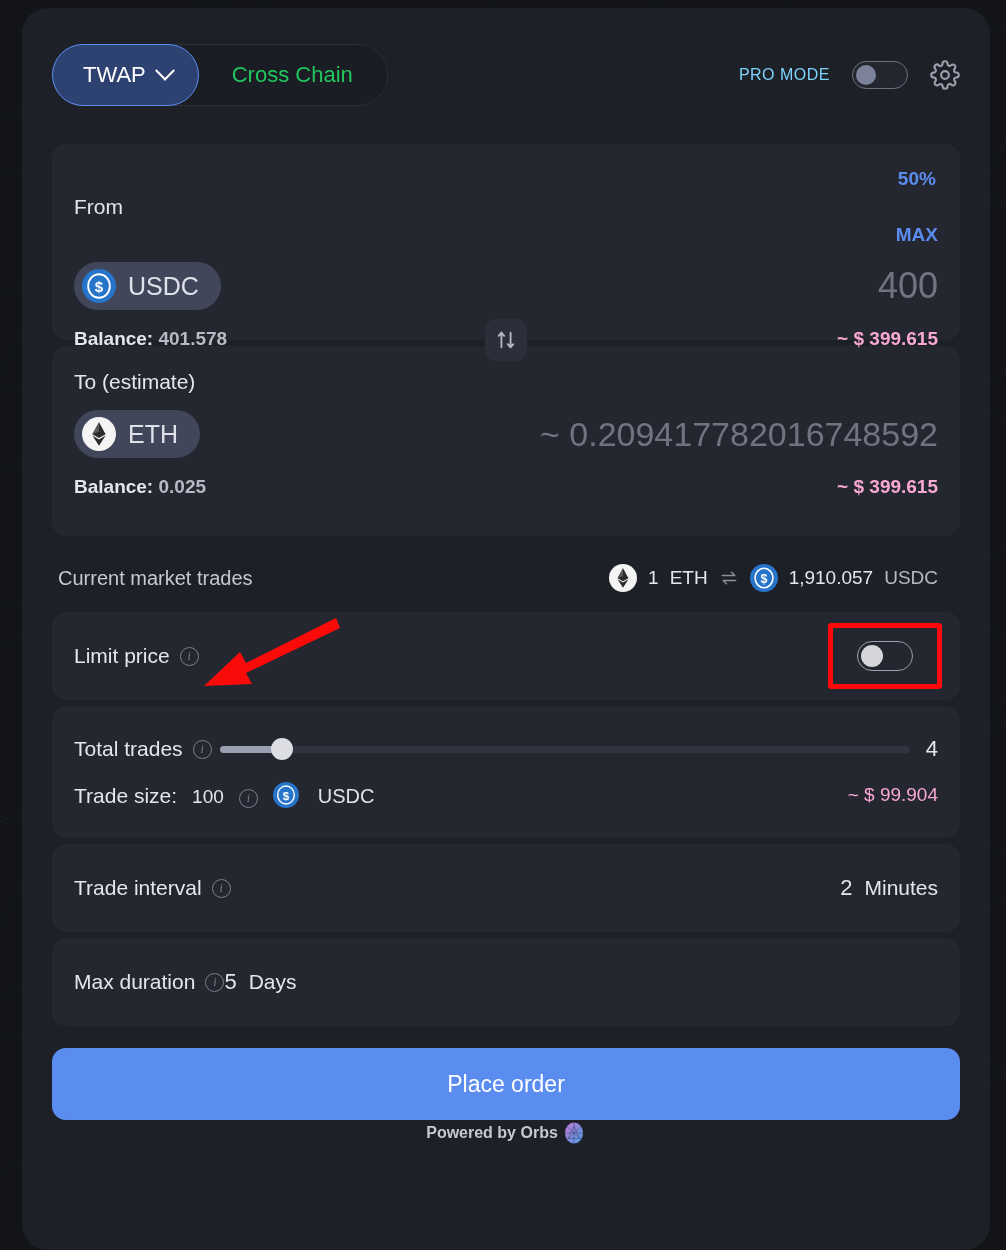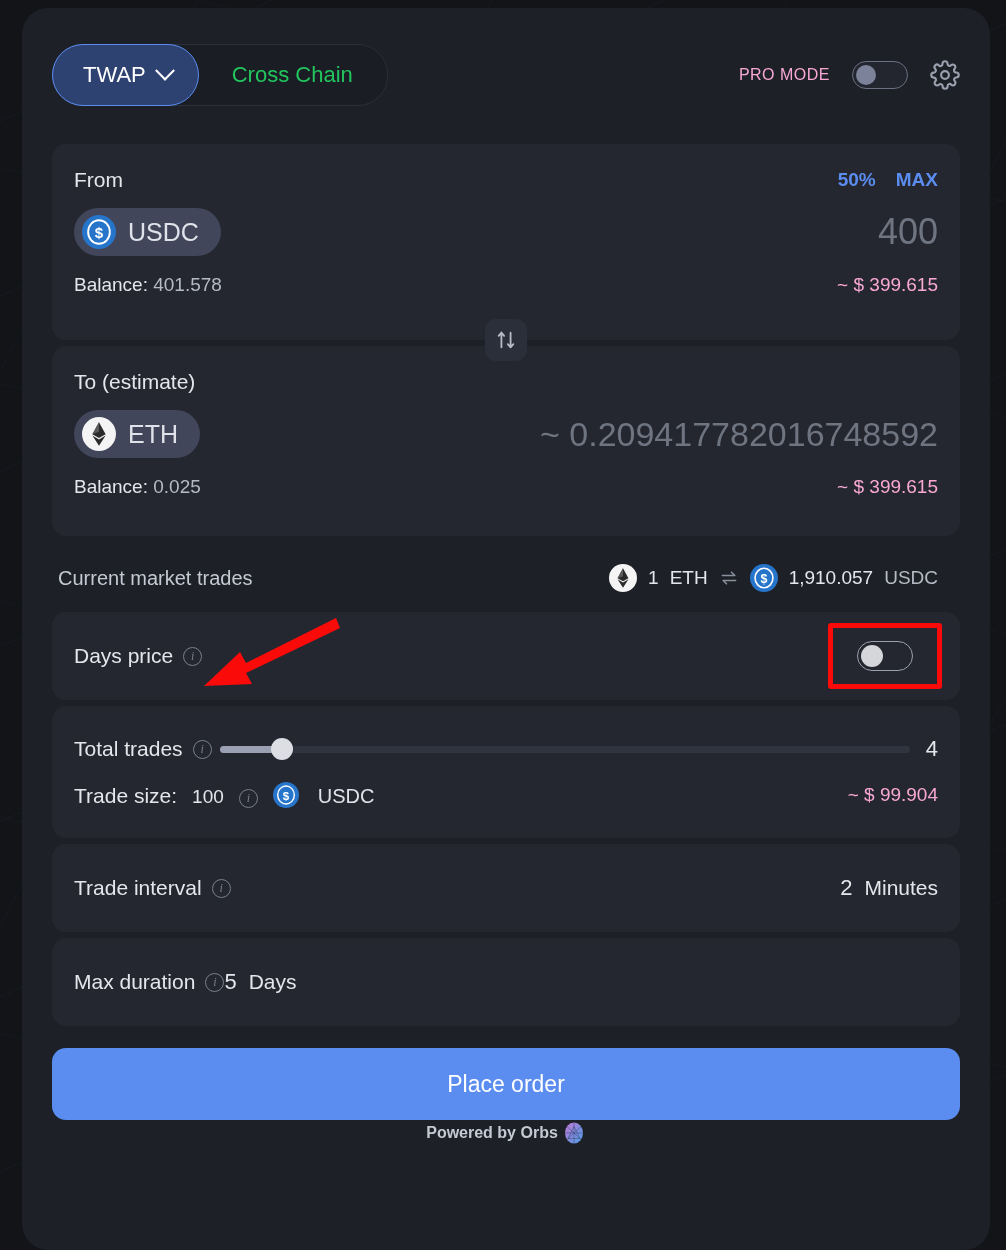--- a/index.html
+++ b/index.html
@@ -77,21 +77,21 @@
   .mode-alt {
     color: #22c55e;
     font-size: 22px;
     padding: 0 34px;
     cursor: pointer;
     line-height: 60px;
   }
 
   .header-right { display: flex; align-items: center; gap: 22px; }
   .pro-label {
-    color: #f9a8d4;
+    color: #7dd3fc;
     font-size: 16px;
     letter-spacing: 0.5px;
     text-align: right;
   }
   .switch {
     width: 56px; height: 28px;
     border-radius: 14px;
     border: 1.5px solid #6b7081;
     background: #23262e;
     position: relative;
@@ -118,21 +118,21 @@
   }
   #from-panel { margin-top: 38px; height: 196px; }
   #to-panel   { height: 190px; }
 
   .panel-top {
     display: flex;
     align-items: center;
     justify-content: space-between;
   }
   .panel-label { color: #e4e6eb; font-size: 21px; }
-  .panel-actions { display: flex; gap: 20px; align-items: center; }
+  .panel-actions { display: flex; gap: 34px; align-items: center; flex-direction: column; }
   .act {
     color: #5b8cf0;
     font-size: 19px;
     font-weight: bold;
     cursor: pointer;
   }
 
   .panel-mid {
     display: flex;
     align-items: center;
@@ -155,20 +155,21 @@
     font-weight: 300;
     white-space: nowrap;
   }
   #to-amount { font-size: 34px; }
 
   .panel-bot {
     display: flex;
     align-items: center;
     justify-content: space-between;
     margin-top: 18px;
+    font-weight: bold;
   }
   .balance { color: #e4e6eb; font-size: 19px; }
   .balance .num { color: #b6bac4; }
   .usdval { color: #f9a8d4; font-size: 19px; }
 
   .swap-wrap {
     position: relative;
     height: 0;
   }
   .swap-btn {
@@ -484,21 +485,21 @@
           <text x="18" y="24.5" font-family="Liberation Sans, sans-serif" font-size="16" font-weight="bold" fill="#fff" text-anchor="middle">$</text>
         </svg>
         <span>1,910.057</span>
         <span class="muted">USDC</span>
       </span>
     </div>
 
     
     <div class="row-card" id="limit-card">
       <span class="row-label">
-        <span>Days price</span>
+        <span>Limit price</span>
         <span class="info-i">i</span>
       </span>
       <div class="hl-box">
         <div class="switch-lg">
           <div class="knob"></div>
         </div>
       </div>
     </div>
 
     

